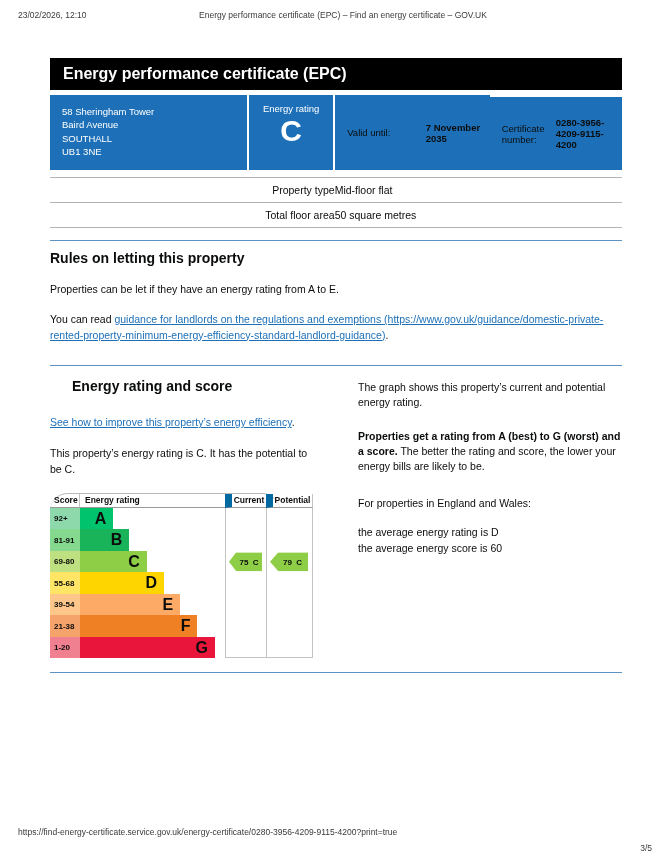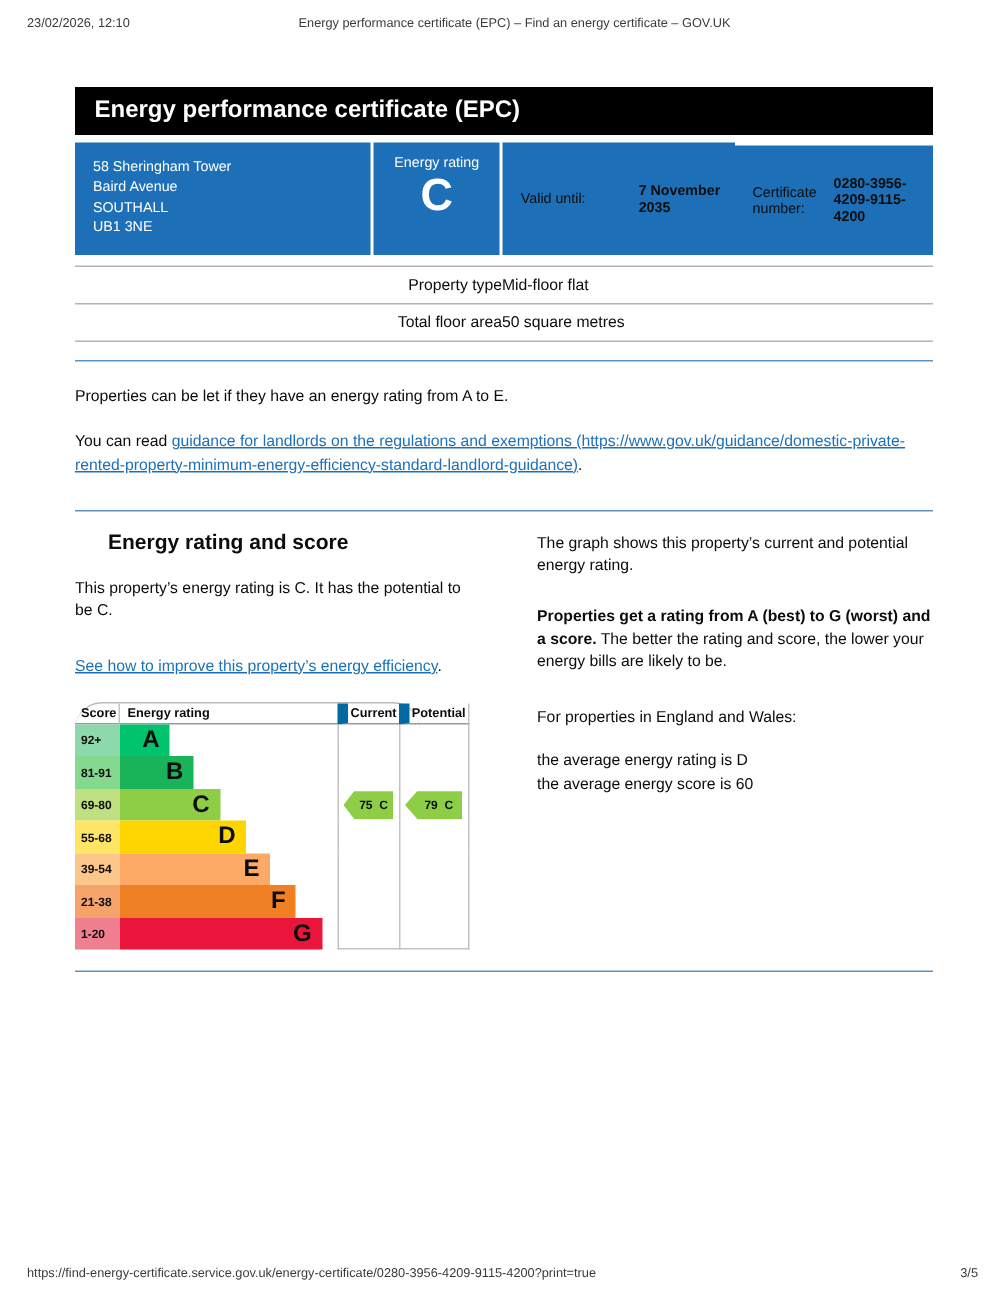--- a/index.html
+++ b/index.html
@@ -103,21 +103,21 @@
     left: 3px; right: 4px; height: 19px;
     clip-path: polygon(0 50%, 22% 0, 100% 0, 100% 100%, 22% 100%);
     display: flex; align-items: center; justify-content: center;
     padding-left: 7px; font-weight: bold; font-size: 8px; color: #0b0c0c;
   }
 
   .print-footer {
     position: absolute; bottom: 12px; left: 18px; right: 18px;
     font-size: 8.5px; color: #3a3a3a;
   }
-  .print-footer .pf-url { position: absolute; left: 0; bottom: 0; }
+  .print-footer .pf-url { position: absolute; left: 0; bottom: 16px; }
   .print-footer .pf-page { position: absolute; right: 0; bottom: 0; }
 </style>
 </head>
 <body>
 
 <div class="print-header">
   <span class="ph-date">23/02/2026, 12:10</span>
   <span class="ph-title">Energy performance certificate (EPC) – Find an energy certificate – GOV.UK</span>
 </div>
 
@@ -157,31 +157,32 @@
     </div>
     <div class="facts-row">
       <div class="facts-label">Total floor area</div>
       <div class="facts-value">50 square metres</div>
     </div>
   </div>
 
   <hr class="blue-rule rule-1">
 
   <div>
+    <h2 class="section-heading">Rules on letting this property</h2>
     <p class="body-text rules-p1">Properties can be let if they have an energy rating from A to E.</p>
     <p class="body-text rules-p2"><span>You can read </span><a class="gov-link">guidance for landlords on the regulations and exemptions (https://www.gov.uk/guidance/domestic-private-rented-property-minimum-energy-efficiency-standard-landlord-guidance)</a><span>.</span></p>
   </div>
 
   <hr class="blue-rule rule-2">
 
   <div class="two-col">
     <div class="col-left">
       <h2 class="section-heading" style="margin-top:0;padding-left:22px;">Energy rating and score</h2>
+      <p class="body-text improve-para"><a class="gov-link">See how to improve this property’s energy efficiency</a><span>.</span></p>
       <p class="body-text left-para">This property’s energy rating is C. It has the potential to be C.</p>
-      <p class="body-text improve-para"><a class="gov-link">See how to improve this property’s energy efficiency</a><span>.</span></p>
 
       <div class="epc-chart" id="epc-chart">
         <div class="hdr-cell hdr-score">Score</div>
         <div class="hdr-cell hdr-rating">Energy rating</div>
         <div class="hdr-cell hdr-current">Current</div>
         <div class="hdr-cell hdr-potential">Potential</div>
       <div class="score-cell" style="background: rgb(142, 217, 172);">92+</div>
           <div class="band-cell">
             <div class="band-bar" style="width: 23%; background: rgb(0, 195, 110);">A</div>
           </div>

